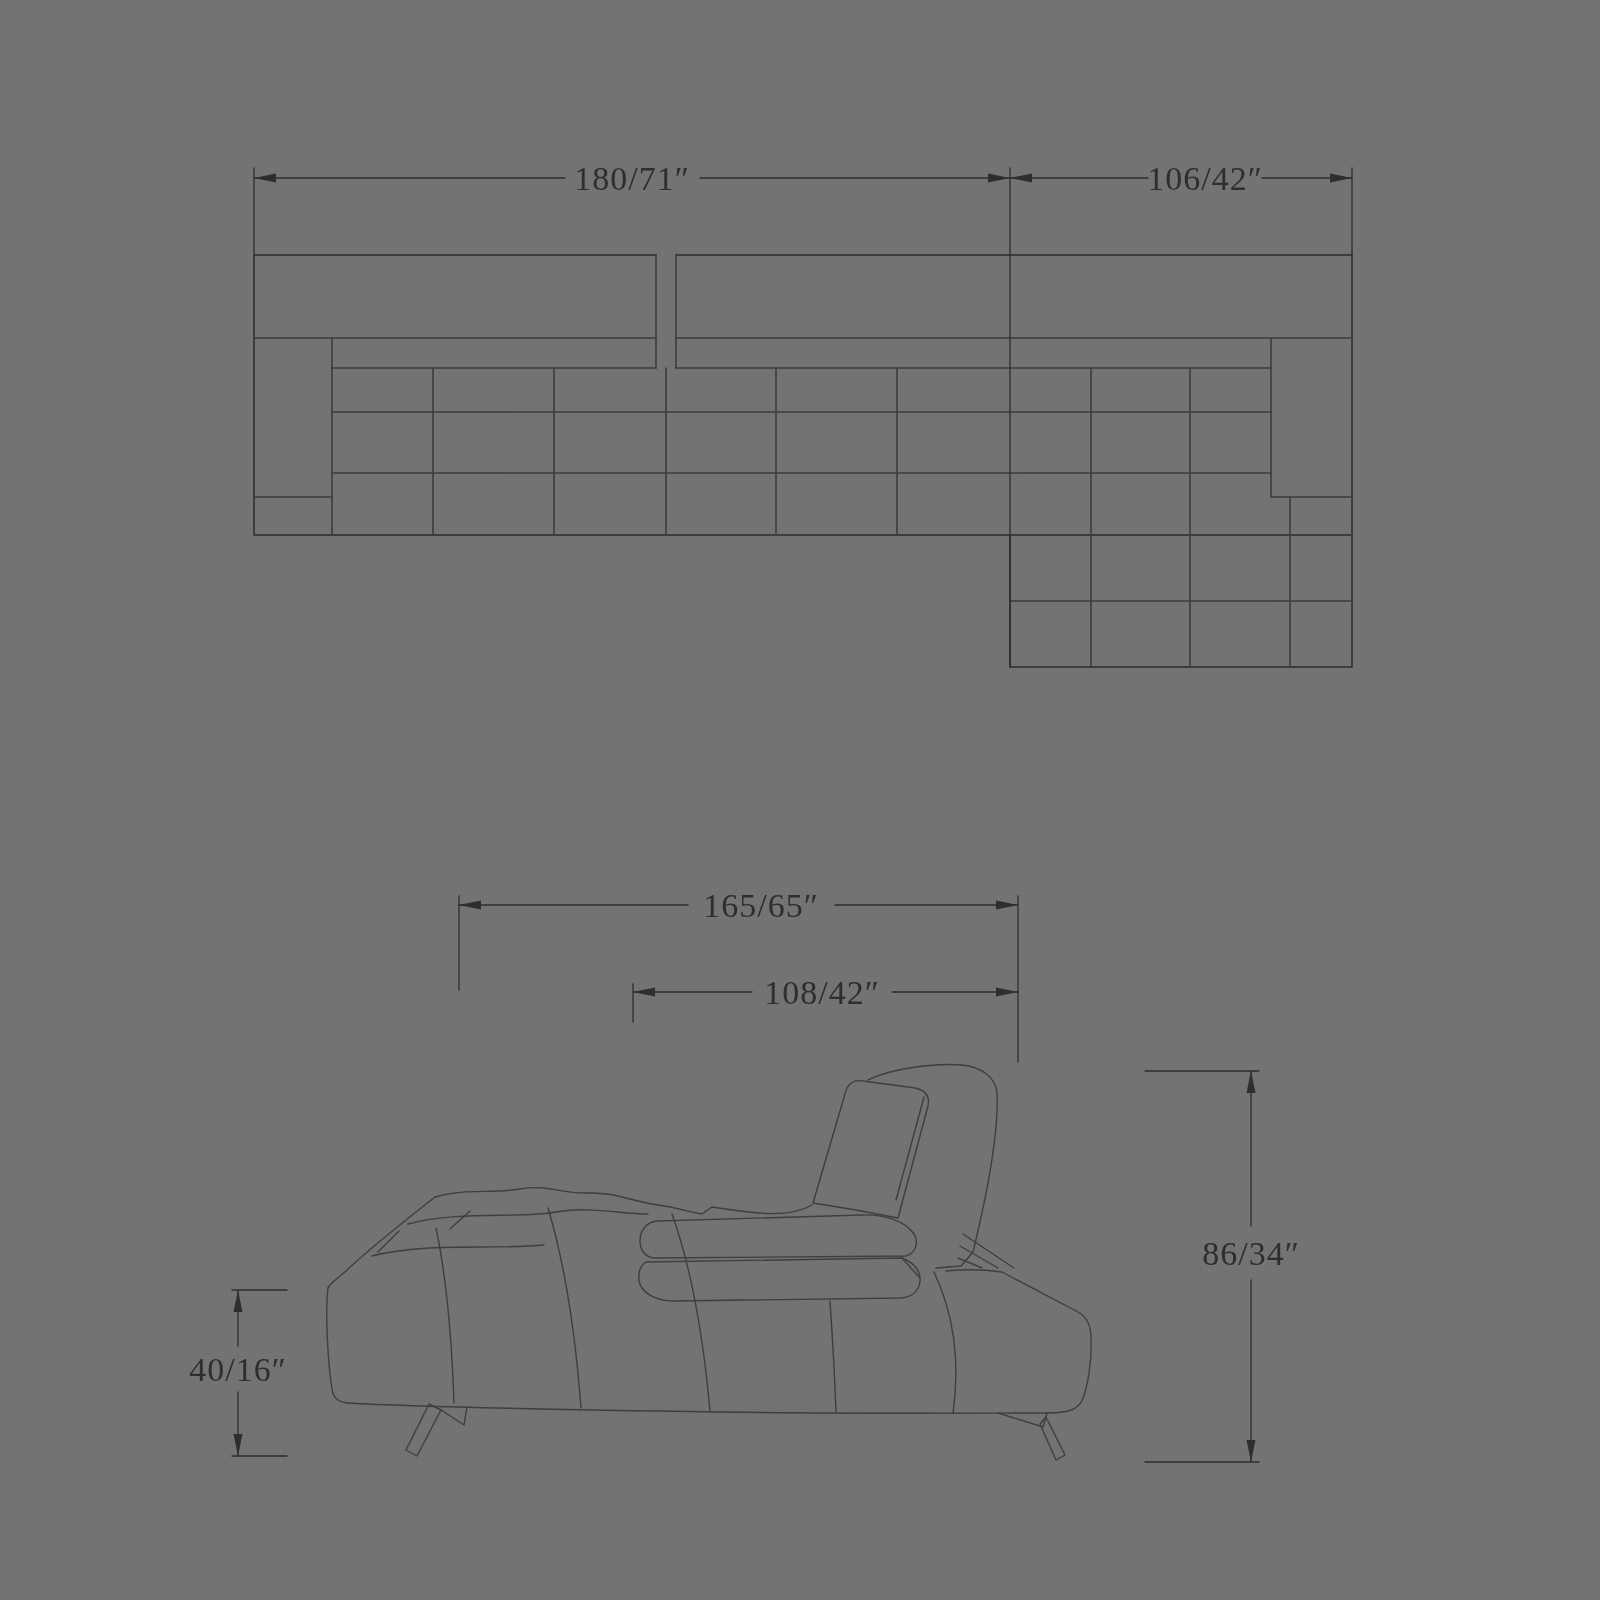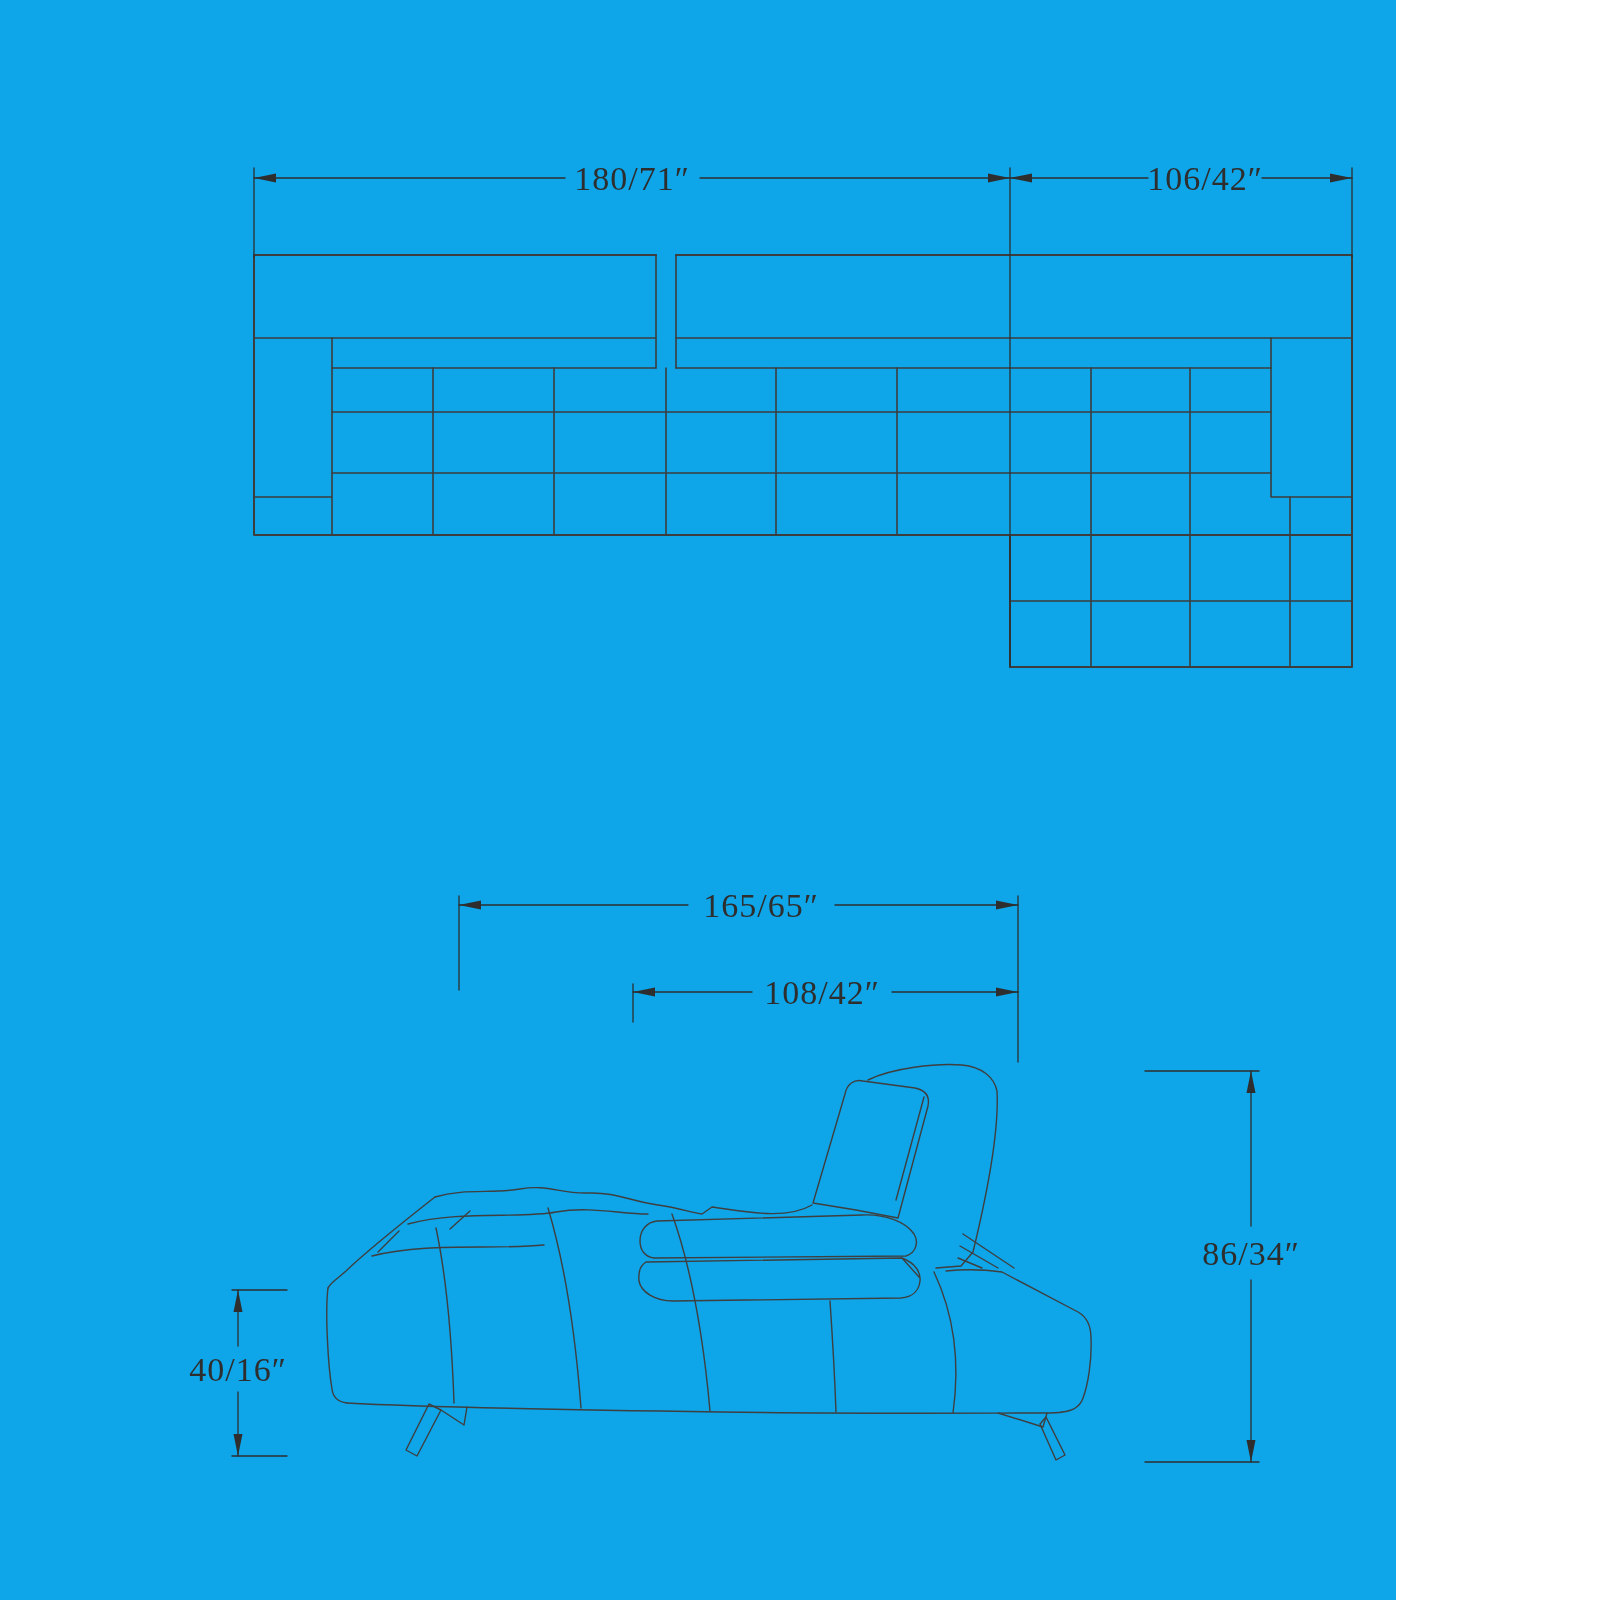--- a/index.html
+++ b/index.html
@@ -2,23 +2,23 @@
 <html><head>
 <meta charset="utf-8">
 <style>
   html, body {
     margin: 0;
     padding: 0;
     background: #ffffff;
   }
   .page {
     position: relative;
-    width: 1396px;
+    width: 1600px;
     height: 1600px;
-    background: #0ea5e9;
+    background: #737373;
     overflow: hidden;
   }
   svg {
     display: block;
   }
   .dim-text {
     font-family: "Liberation Serif", "DejaVu Serif", serif;
     font-size: 34px;
     letter-spacing: 1px;
   }

